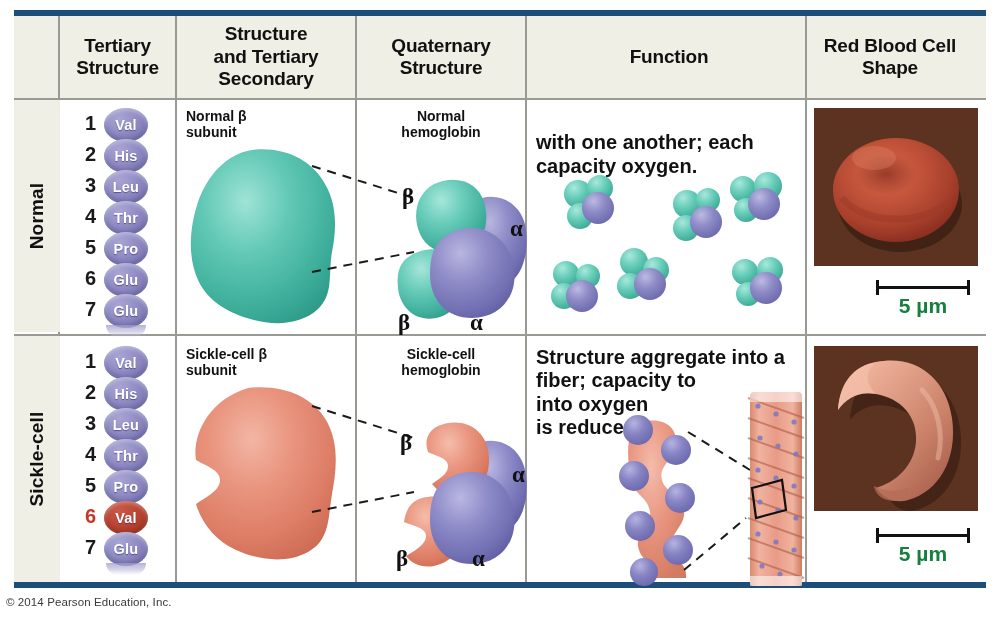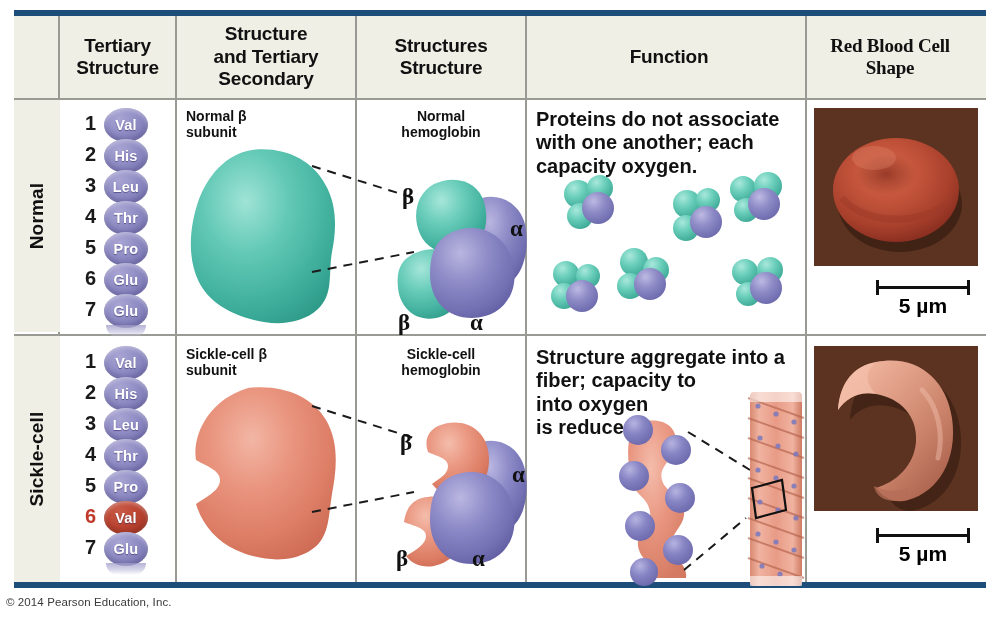--- a/index.html
+++ b/index.html
@@ -72,21 +72,21 @@
     position:absolute;left:30px;width:40px;height:12px;border-radius:0 0 20px 20px;
     background:linear-gradient(180deg,#9d9ac9 0%,#c9c7e2 55%,rgba(235,234,244,0) 100%);
     opacity:.75;
   }
 
   
   .blob{position:absolute;}
   .scalebar{position:absolute;height:14px;}
   .scalebar .bar{position:absolute;left:0;right:0;top:6px;height:3px;background:#111;}
   .scalebar .tick{position:absolute;top:0;width:3px;height:15px;background:#111;}
-  .scalelabel{position:absolute;font-weight:bold;font-size:21px;color:#000000;text-align:center;}
+  .scalelabel{position:absolute;font-weight:bold;font-size:21px;color:#15803d;text-align:center;}
 
   
   .micro{position:absolute;overflow:hidden;}
   .greek{position:absolute;font-weight:bold;font-size:23px;color:#111;
          font-family:"Liberation Serif","DejaVu Serif",serif;}
 
   .credit{
     position:absolute;left:6px;top:596px;font-size:11.5px;color:#3a3a3a;
     font-weight:normal;letter-spacing:.1px;
   }
@@ -111,30 +111,30 @@
     <div class="hdr-cell" style="left:163px;width:178px;">
       <div>
         <span>Structure</span><br>
         <span>and Tertiary</span><br>
         <span>Secondary</span>
       </div>
     </div>
 
     <div class="hdr-cell" style="left:343px;width:168px;">
       <div>
-        <span>Structures</span><br>
+        <span>Quaternary</span><br>
         <span>Structure</span>
       </div>
     </div>
 
     <div class="hdr-cell" style="left:490px;width:330px;">
       <div><span>Function</span></div>
     </div>
 
-    <div class="hdr-cell" style="left:793px;width:166px;font-family:Liberation Serif, serif;">
+    <div class="hdr-cell" style="left:793px;width:166px;">
       <div>
         <span>Red Blood Cell</span><br>
         <span>Shape</span>
       </div>
     </div>
 
     <div class="hline" style="top:82px;"></div>
     <div class="hline" style="top:318px;"></div>
     <div class="vline" style="left:44px;"></div>
     <div class="vline" style="left:161px;"></div>
@@ -243,21 +243,21 @@
                  C50,150 34,132 34,106 C34,82 42,68 62,62 Z" fill="url(#purpA)"></path>
       </svg>
     </div>
 
     <span class="greek" style="left:388px;top:168px;">β</span>
     <span class="greek" style="left:496px;top:200px;">α</span>
     <span class="greek" style="left:384px;top:294px;">β</span>
     <span class="greek" style="left:456px;top:294px;">α</span>
 
     <div class="celltext t-left fs20" style="left:522px;top:92px;width:270px;">
-      <span>Proteins do not associate</span><br>
+      <br>
       <span>with one another; each</span><br>
       <span>capacity oxygen.</span>
     </div>
 
     <svg class="blob" style="left:520px;top:158px;" width="270" height="152" viewBox="0 0 270 152">
       <defs>
         <radialGradient id="tS" cx="36%" cy="28%" r="78%">
           <stop offset="0%" stop-color="#a9e8dc"></stop>
             <stop offset="45%" stop-color="#69ceba"></stop>
           <stop offset="100%" stop-color="#3aa794"></stop>

